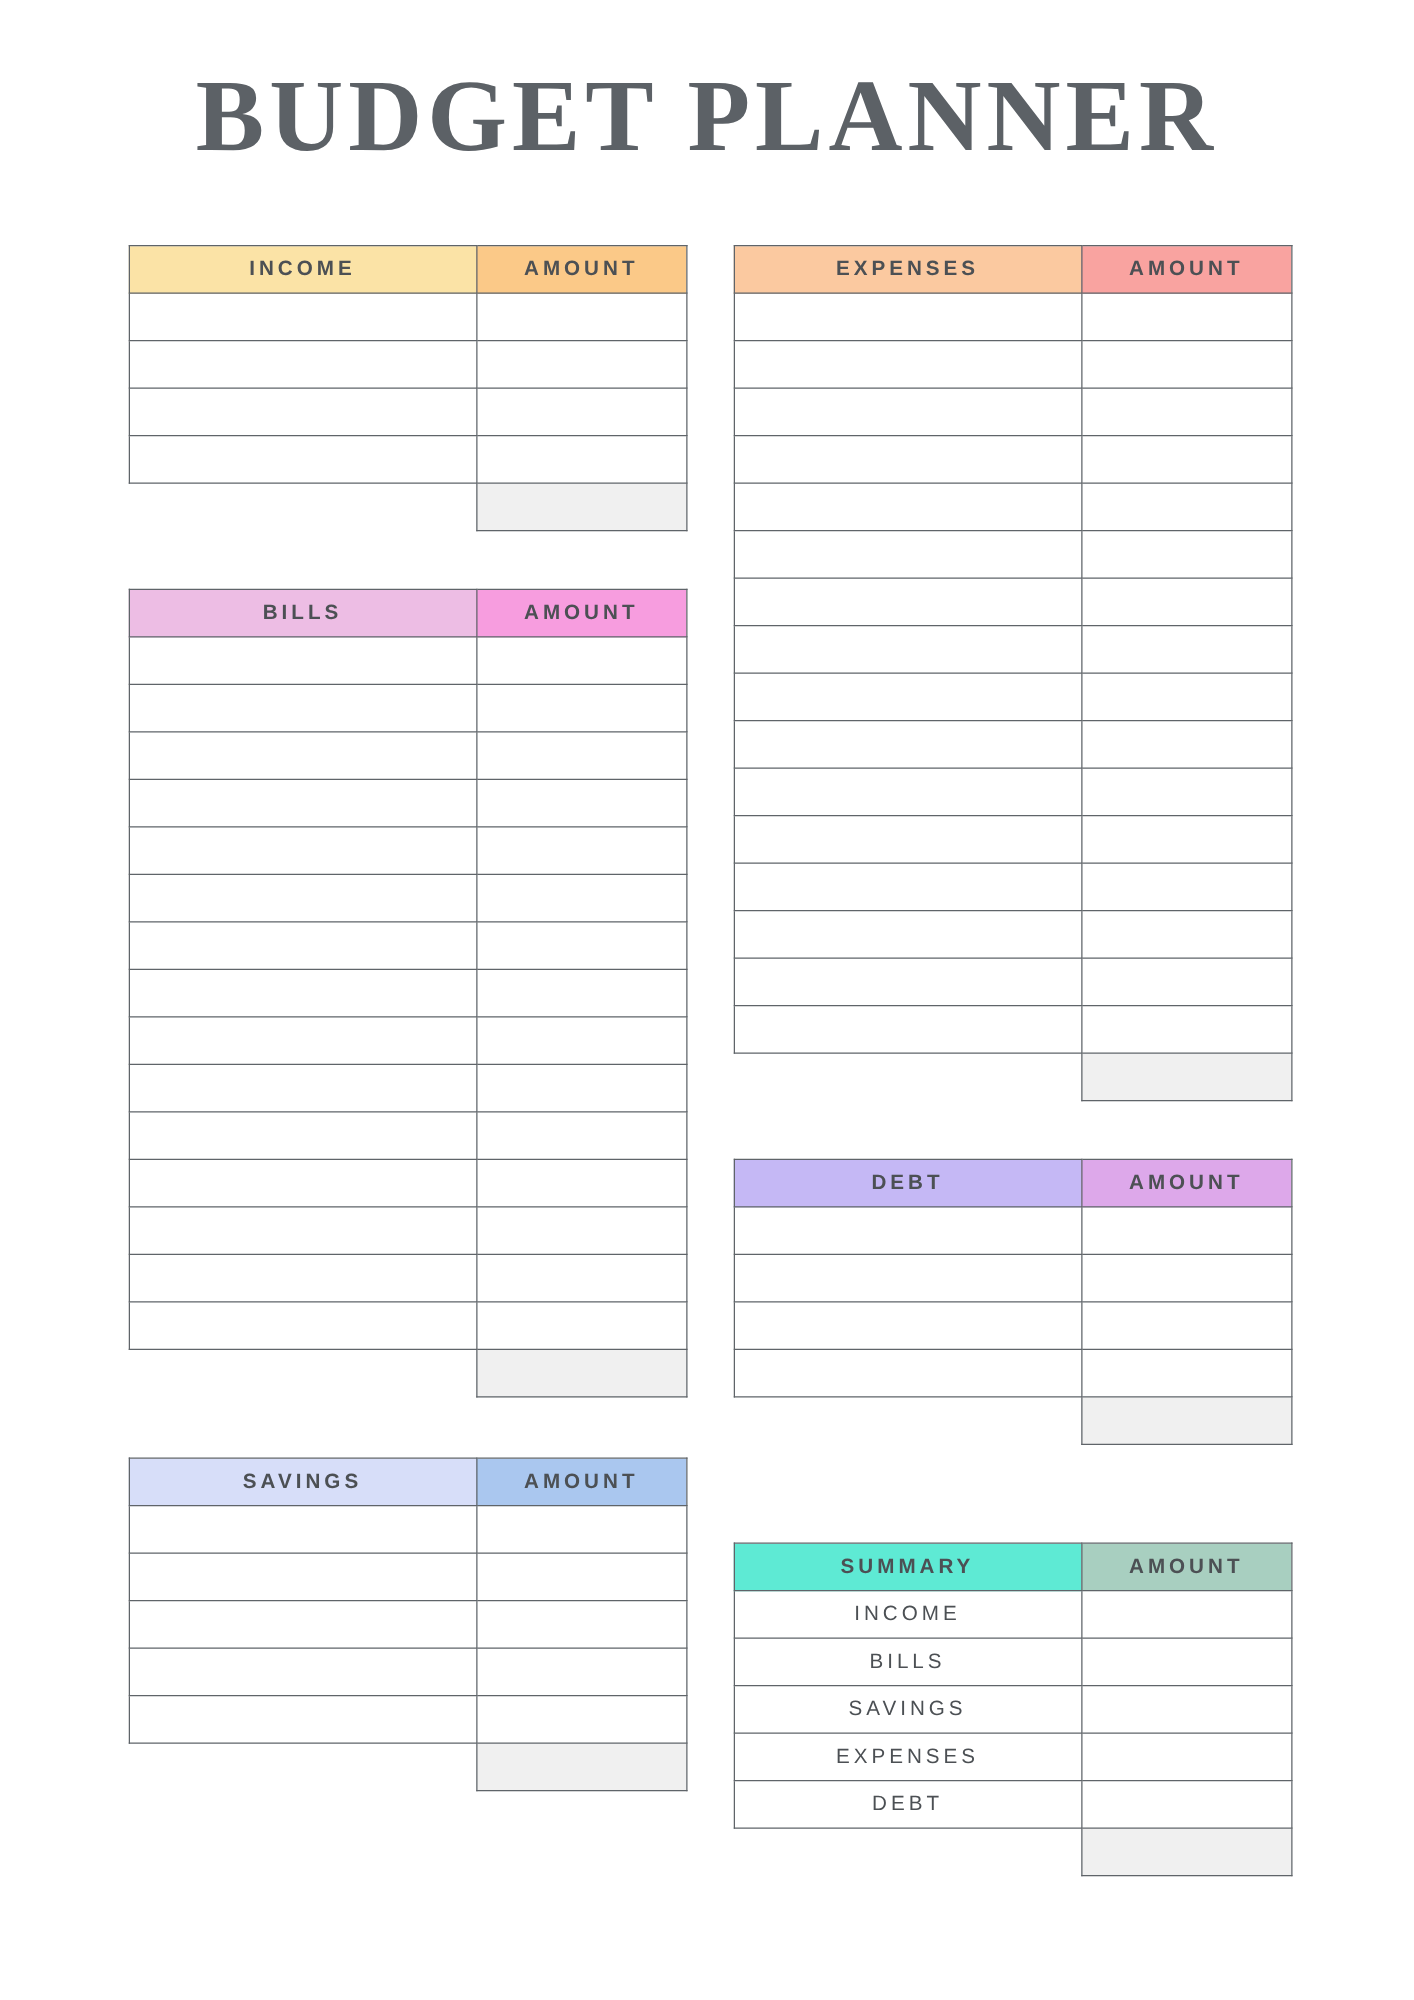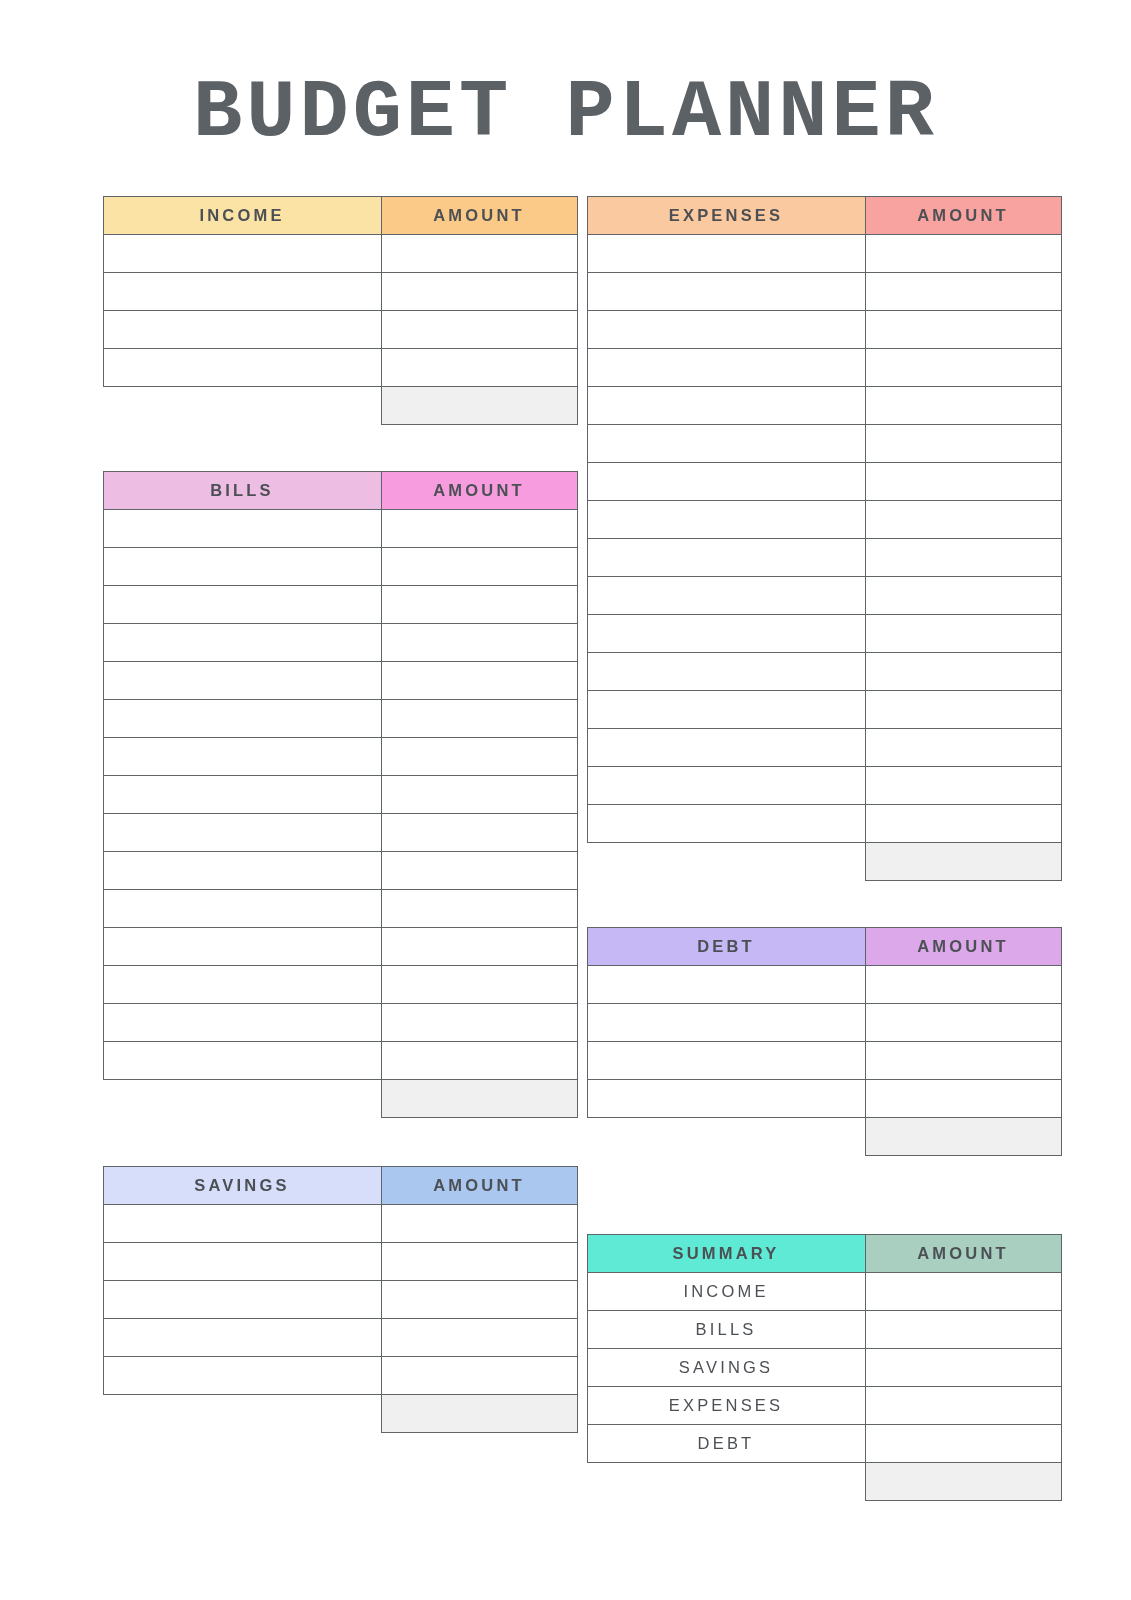--- a/index.html
+++ b/index.html
@@ -16,27 +16,27 @@
     overflow: hidden;
   }
   .page {
     width: 1131px;
     height: 1600px;
     position: relative;
     box-sizing: border-box;
   }
   .title {
     text-align: center;
-    font-family: Liberation Mono, monospace;
+    font-family: Liberation Serif, serif;
     font-weight: bold;
     font-size: 82px;
     letter-spacing: 4px;
     color: #5c6166;
     margin: 0;
-    padding-top: 73px;
+    padding-top: 52px;
     line-height: 1;
     white-space: nowrap;
   }
   .columns {
     position: absolute;
     top: 196px;
     left: 0;
     width: 1131px;
     display: flex;
     justify-content: center;
@@ -56,21 +56,21 @@
   .table td, .table th {
     border: 1.6px solid #5f6469;
     height: 38px;
     padding: 0;
     box-sizing: border-box;
   }
   .hdr-left {
     width: 278px;
   }
   .hdr-right {
-    width: 196px;
+    width: 168px;
   }
   .hdr {
     font-size: 16.5px;
     letter-spacing: 3.2px;
     font-weight: 600;
     color: #4c5054;
     text-align: center;
     text-transform: uppercase;
     height: 42px;
   }

